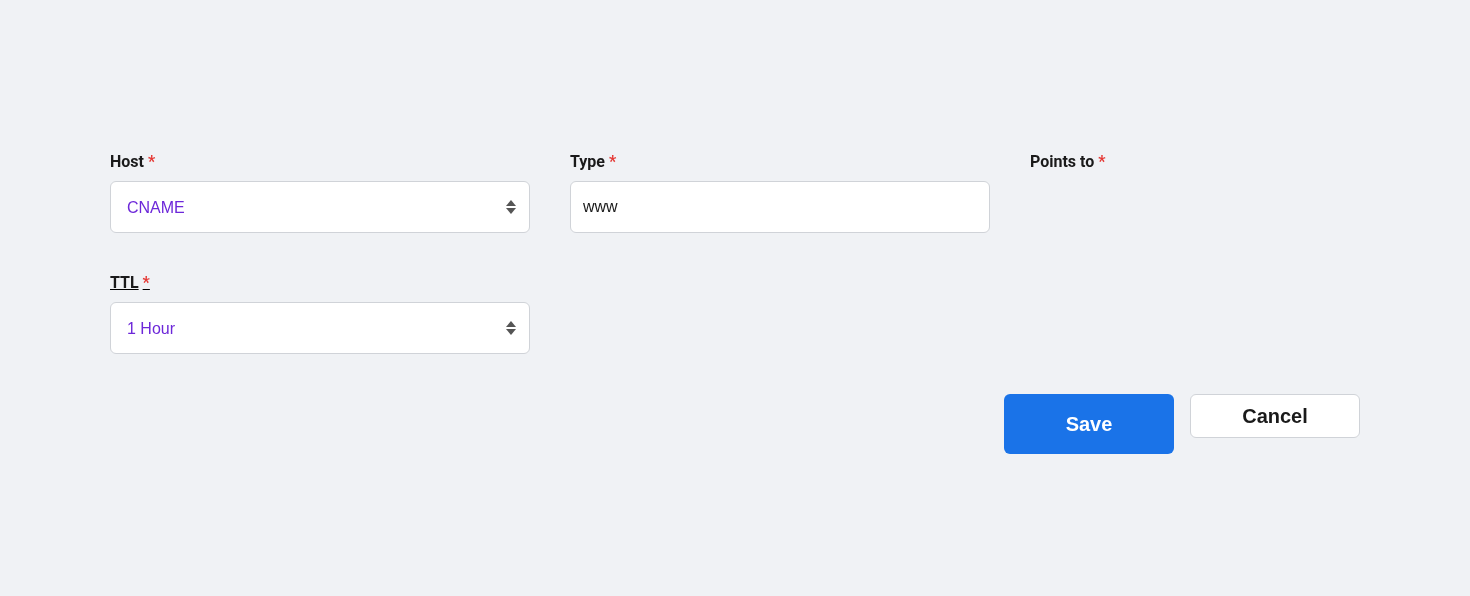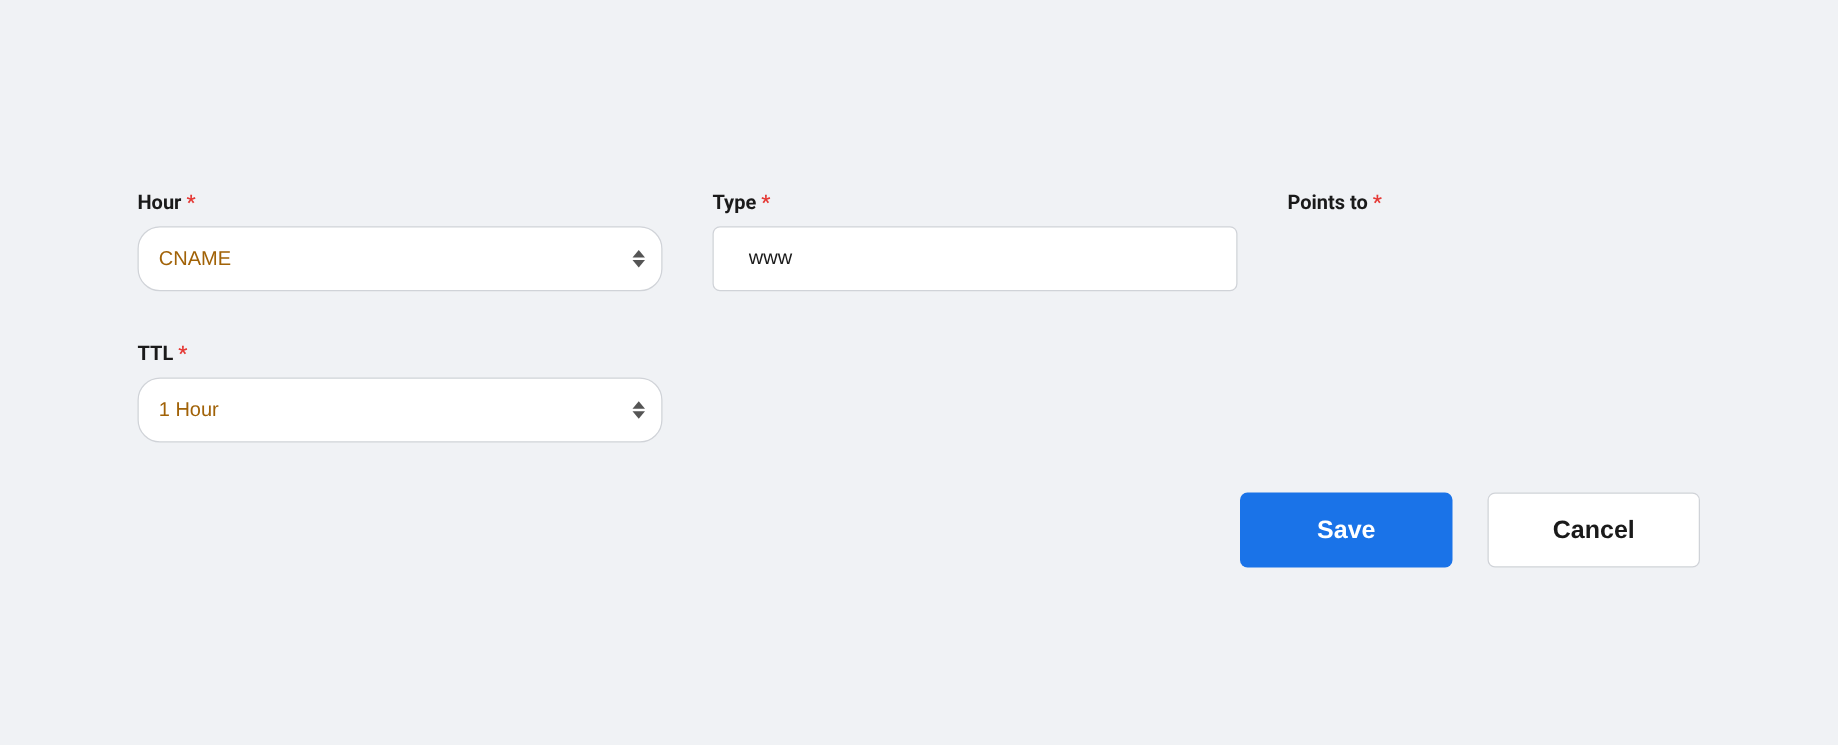--- a/index.html
+++ b/index.html
@@ -43,41 +43,42 @@
     .form-group.host-group {
       width: 420px;
     }
 
     .form-group.points-to-group {
       flex: 1;
     }
 
     .form-group.ttl-group {
       width: 420px;
+      text-decoration: underline;
     }
 
     .field-label {
       font-size: 16px;
       font-weight: 700;
       color: #1a1a1a;
       display: flex;
       align-items: center;
       gap: 4px;
     }
 
     .required-star {
       color: #e53935;
       font-size: 16px;
       font-weight: 700;
     }
 
     .form-input {
       width: 100%;
       height: 52px;
-      padding: 0 28px;
+      padding: 0 12px;
       border: 1.5px solid #d0d3d8;
       border-radius: 6px;
       background-color: #ffffff;
       font-size: 16px;
       color: #1a1a1a;
       outline: none;
     }
 
     .form-input.focused {
       border-color: #1a1a1a;
@@ -87,24 +88,24 @@
     .form-select-wrapper {
       position: relative;
       width: 100%;
     }
 
     .form-select {
       width: 100%;
       height: 52px;
       padding: 0 40px 0 16px;
       border: 1.5px solid #d0d3d8;
-      border-radius: 18px;
+      border-radius: 6px;
       background-color: #ffffff;
       font-size: 16px;
-      color: #a16207;
+      color: #6d28d9;
       appearance: none;
       -webkit-appearance: none;
       cursor: pointer;
       outline: none;
     }
 
     .select-arrow {
       position: absolute;
       right: 14px;
       top: 50%;
@@ -127,57 +128,57 @@
       width: 0;
       height: 0;
       border-left: 5px solid transparent;
       border-right: 5px solid transparent;
       border-top: 6px solid #555;
     }
 
     .button-row {
       display: flex;
       justify-content: flex-end;
-      gap: 28px;
+      gap: 16px;
       margin-top: 20px;
     }
 
     .btn-save {
       width: 170px;
       height: 60px;
       background-color: #1a73e8;
       color: #ffffff;
       border: none;
       border-radius: 6px;
       font-size: 20px;
       font-weight: 600;
       cursor: pointer;
     }
 
     .btn-cancel {
       width: 170px;
-      height: 60px;
+      height: 44px;
       background-color: #ffffff;
       color: #1a1a1a;
       border: 1.5px solid #d0d3d8;
       border-radius: 6px;
       font-size: 20px;
       font-weight: 600;
       cursor: pointer;
     }
   </style>
 </head>
 <body>
 
 <div class="form-container">
   <div class="form-row">
 
     <div class="form-group type-group">
       <label class="field-label">
-        <span>Hour</span>
+        <span>Host</span>
         <span class="required-star">*</span>
       </label>
       <div class="form-select-wrapper">
         <select class="form-select">
           <option value="CNAME">CNAME</option>
           <option value="A">A</option>
           <option value="AAAA">AAAA</option>
           <option value="MX">MX</option>
           <option value="TXT">TXT</option>
           <option value="NS">NS</option>

